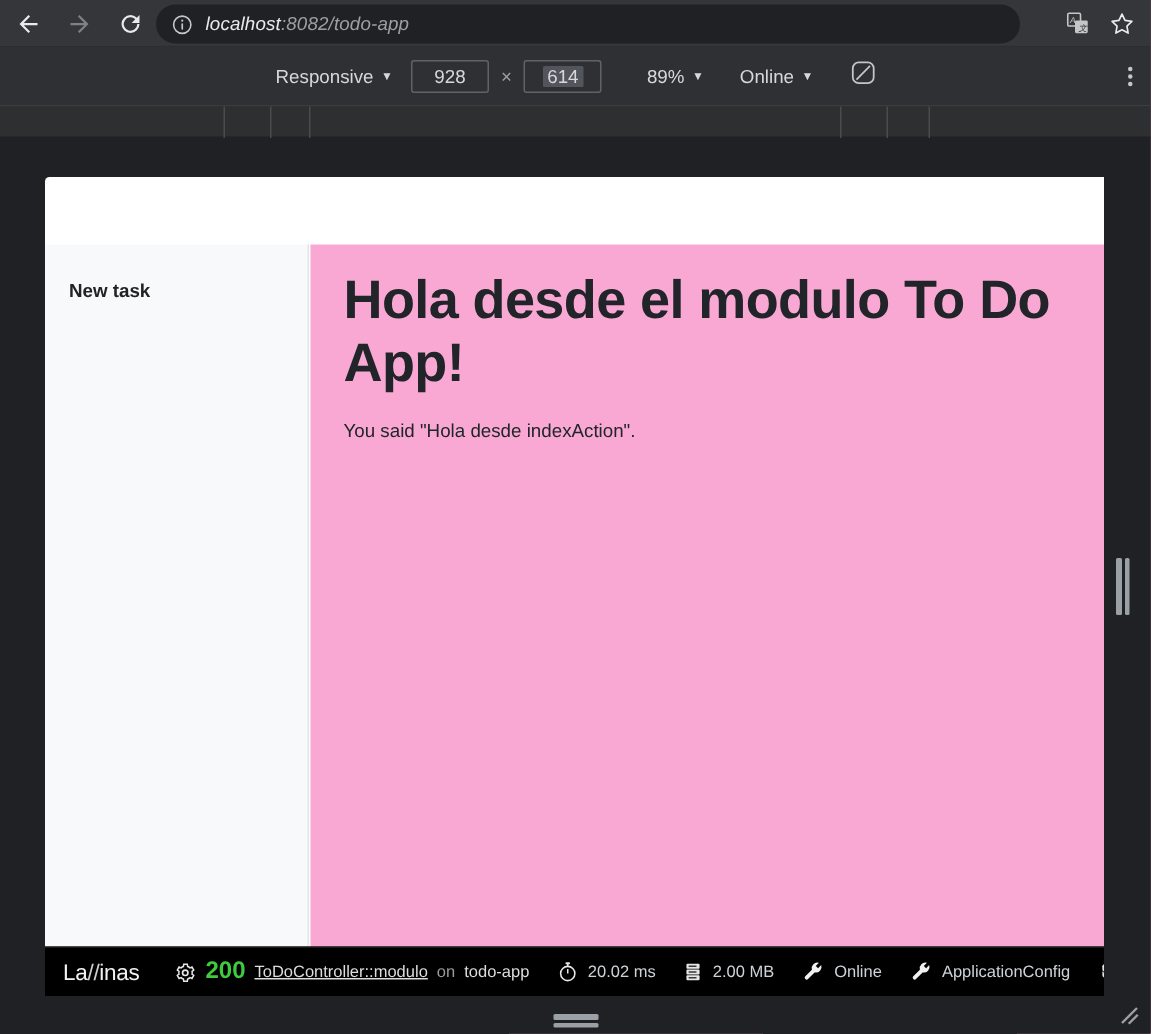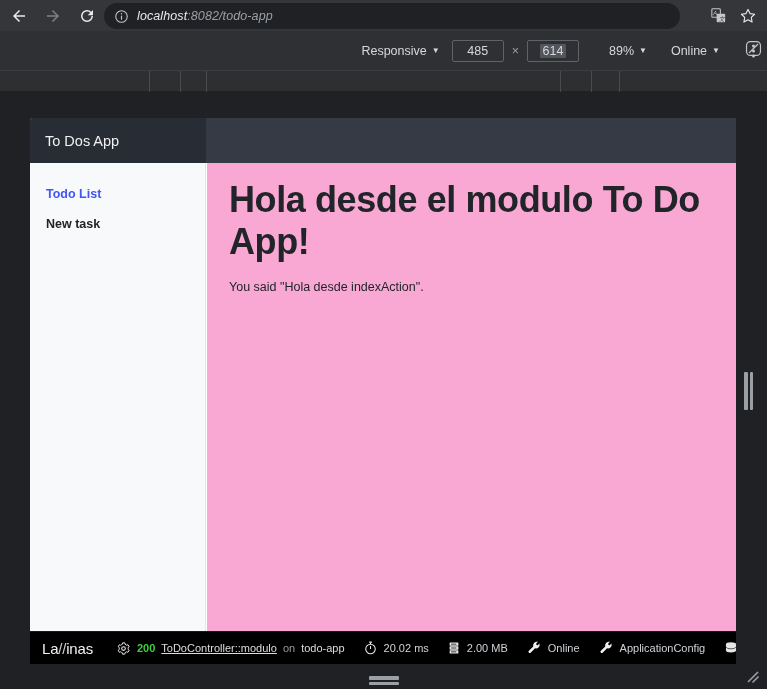--- a/index.html
+++ b/index.html
@@ -41,21 +41,21 @@
   .icon-btn {
     width: 30px; height: 30px;
     display: flex; align-items: center; justify-content: center;
   }
 
   
   .device-toolbar {
     position: absolute; left: 0; top: 31px; width: 767px; height: 40px;
     background: #2f3033;
     border-bottom: 1px solid #3c3d40;
-    display: flex; align-items: center; justify-content: flex-end;
+    display: flex; align-items: center; justify-content: center;
   }
   .dt-inner { display: flex; align-items: center; gap: 0; }
   .dt-select {
     font-size: 12.5px; color: #d6d8db;
     display: flex; align-items: center; gap: 5px;
     padding: 3px 6px;
   }
   .caret { font-size: 8px; color: #d6d8db; line-height: 1; }
   .dim-box {
     width: 52px; height: 22px; margin: 0 6px;
@@ -156,21 +156,21 @@
     padding: 0 14px 0 12px;
     font-size: 15px; color: #f2f2f2;
     letter-spacing: -0.2px;
   }
   .db-logo .slash { color: #cfcfcf; }
   .db-item {
     display: flex; align-items: center; gap: 6px;
     padding: 0 9px; height: 33px;
     white-space: nowrap;
   }
-  .db-status { color: #3ecb3e; font-weight: bold; font-size: 11px; }
+  .db-status { color: #3ecb3e; font-weight: bold; font-size: 16px; }
   .db-link { color: #dddddd; text-decoration: underline; }
   .db-on { color: #9a9a9a; }
   .db-app { color: #dddddd; }
   .db-val { color: #cfd3d7; }
   .db-label { color: #cfd3d7; }
 
   
   .handle-right {
     position: absolute; left: 744px; top: 280px;
     width: 9px; height: 38px;
@@ -240,21 +240,21 @@
 
 <div class="device-toolbar">
   <div class="dt-inner">
 
     <div class="dt-select">
       <span>Responsive</span>
       <span class="caret">▼</span>
     </div>
 
     <div class="dim-box">
-      <span>485</span>
+      <span>928</span>
     </div>
     <span class="dim-x">×</span>
     <div class="dim-box selected">
       <span>614</span>
     </div>
 
     <div class="dt-select" style="margin-left:18px">
       <span>89%</span>
       <span class="caret">▼</span>
     </div>
@@ -285,28 +285,22 @@
   <div class="tick" style="left:206px"></div>
   <div class="tick" style="left:560px"></div>
   <div class="tick" style="left:591px"></div>
   <div class="tick" style="left:619px"></div>
 </div>
 
 <div class="stage">
 
   <div class="viewport">
 
-    <div class="app-header">
-      <div class="app-brand">
-        <span class="app-brand-text">To Dos App</span>
-      </div>
-    </div>
 
     <div class="sidebar">
-      <a class="side-link active">Todo List</a>
       <a class="side-link plain">New task</a>
     </div>
 
     <div class="content">
       <h1>Hola desde el modulo To Do App!</h1>
       <p>You said "Hola desde indexAction".</p>
     </div>
 
     <div class="debug-bar">
 

